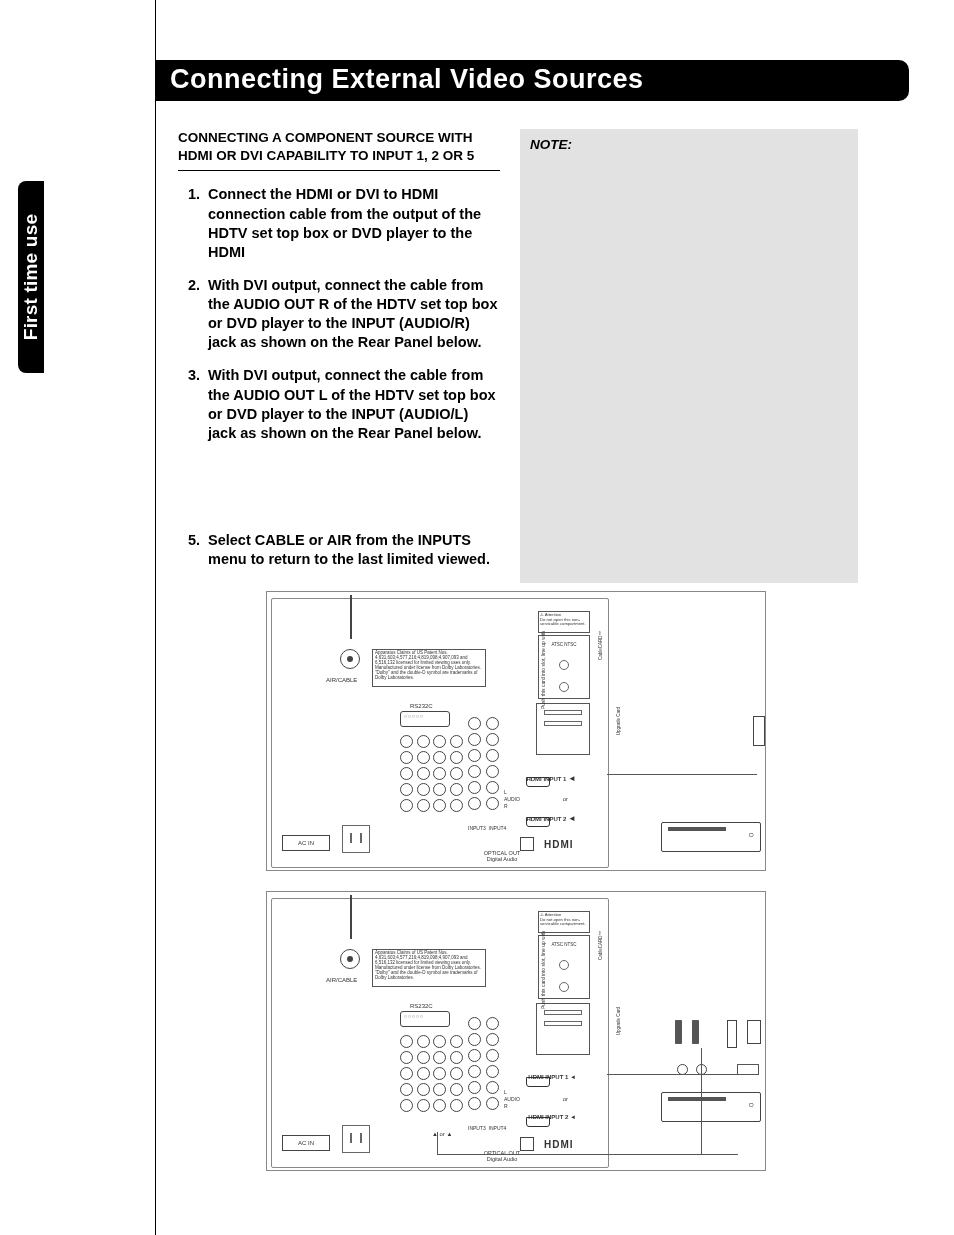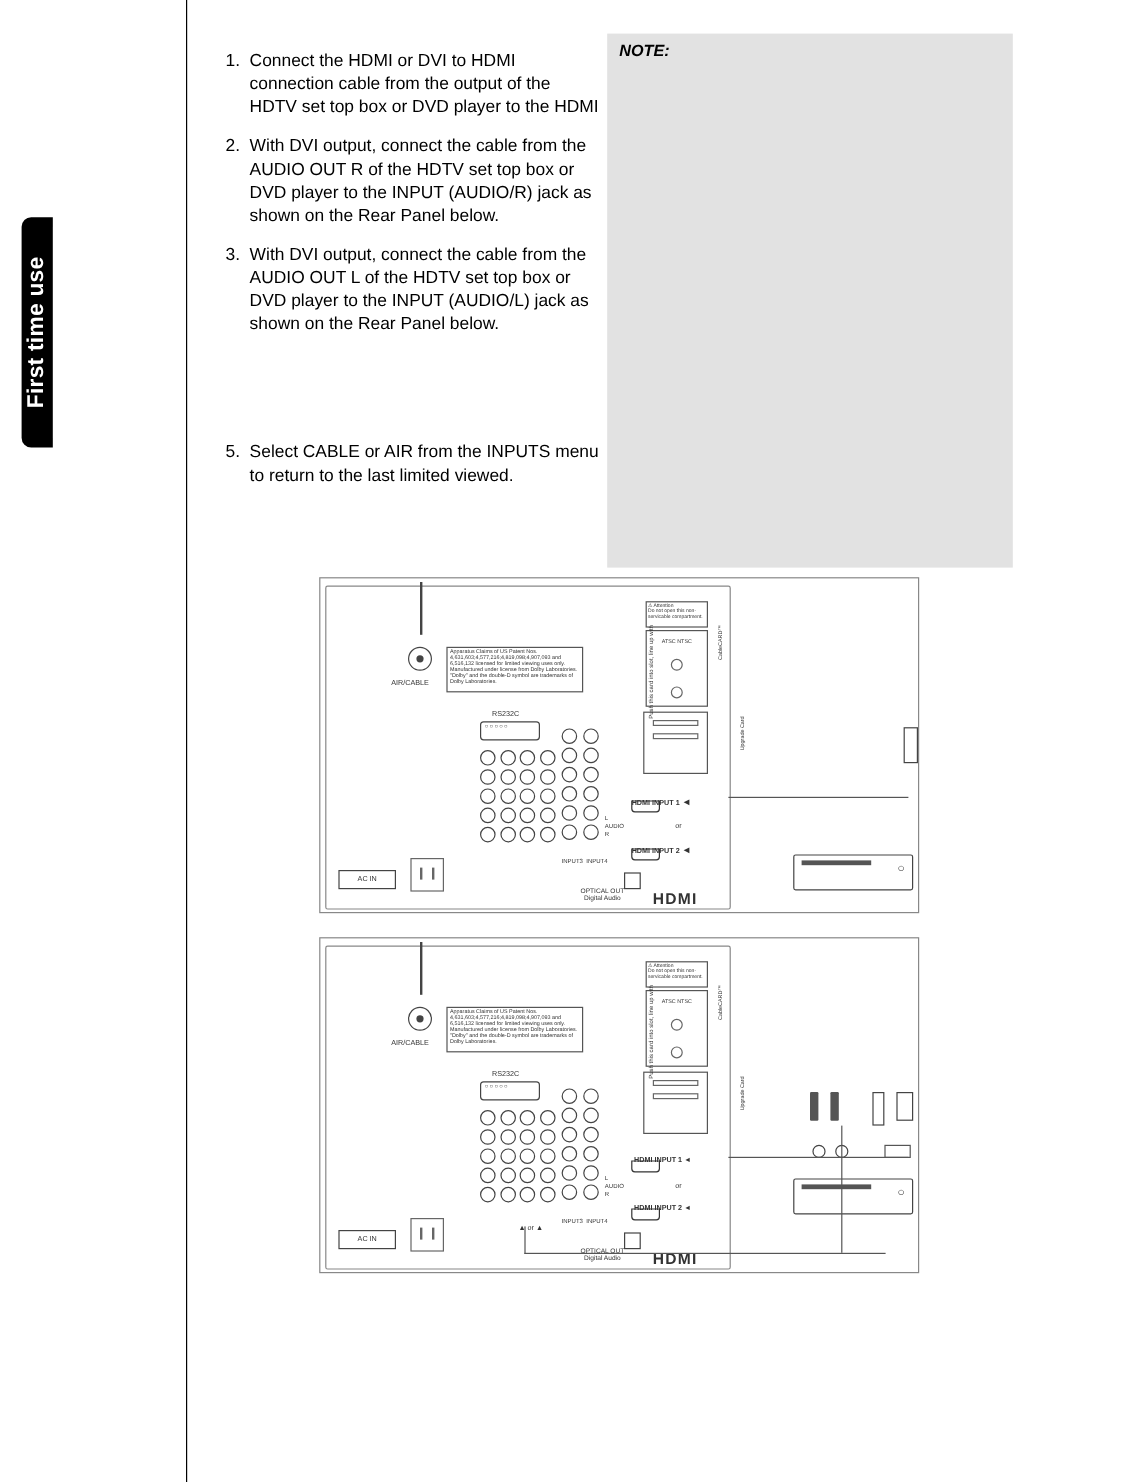--- a/index.html
+++ b/index.html
@@ -54,21 +54,21 @@
   }
   .two-col {
     display: flex;
     padding: 28px 0 0 22px;
   }
   .left-col {
     width: 322px;
     flex: 0 0 322px;
   }
   .right-col {
-    margin-left: 6px;
+    margin-left: 20px;
     background: #e2e2e2;
     width: 338px;
     min-height: 445px;
     padding: 6px 10px;
     box-sizing: border-box;
   }
   .sub-heading {
     font-weight: 800;
     font-size: 13.5px;
     line-height: 1.35;
@@ -84,20 +84,21 @@
   }
   ol.steps {
     margin: 14px 0 0 0;
     padding-left: 26px;
     font-size: 14.5px;
     line-height: 1.32;
   }
   ol.steps li {
     padding-left: 4px;
     margin-bottom: 14px;
+    font-weight: bold;
   }
   .step1-sub {
     display: block;
   }
   .gap-item {
     list-style: none;
     height: 60px;
   }
   .diagram-area {
     margin-top: 8px;
@@ -165,21 +166,21 @@
   
   .hdmi-port{width:22px;height:8px;border:1.2px solid #333;border-radius:0 0 3px 3px;}
   .hdmi-1{position:absolute;right:58px;top:178px;}
   .hdmi-2{position:absolute;right:58px;top:218px;}
   .hdmi-lbl1{position:absolute;right:32px;top:175px;font-size:6px;font-weight:700;text-align:left;}
   .hdmi-lbl2{position:absolute;right:32px;top:215px;font-size:6px;font-weight:700;}
   .hdmi-or{position:absolute;right:40px;top:197px;font-size:6px;}
   .hdmi-arrow{position:absolute;right:56px;font-weight:900;font-size:8px;}
   .optical-sq{position:absolute;left:248px;top:238px;width:12px;height:12px;border:1px solid #444;}
   .opt-lbl{position:absolute;left:196px;top:252px;font-size:5.5px;line-height:1;text-align:center;width:68px;}
-  .hdmi-logo{position:absolute;left:272px;top:252px;font-size:13px;font-weight:900;letter-spacing:1px;text-align:right;}
+  .hdmi-logo{position:absolute;left:272px;top:240px;font-size:10px;font-weight:900;letter-spacing:1px;text-align:right;}
   .audio-lbls{position:absolute;left:232px;top:190px;font-size:5px;line-height:1.4;}
   .settop{position:absolute;right:2px;bottom:18px;width:98px;height:28px;border:1px solid #444;border-radius:2px;}
   .settop::before{content:"";position:absolute;left:6px;top:4px;width:58px;height:4px;background:#555;}
   .settop::after{content:"○";position:absolute;right:6px;top:6px;font-size:10px;}
   .hdmi-plug{width:8px;height:26px;border:1px solid #444;}
   .rca-plug{width:7px;height:24px;background:#555;border-radius:1px;}
   .dvi-plug{width:12px;height:22px;border:1.2px solid #444;}
   .wire-h1{position:absolute;top:182px;right:8px;width:150px;height:1px;border-top:1.3px solid #555;}
   .hdmi-plug-top{position:absolute;top:124px;right:0;width:10px;height:28px;border:1.2px solid #444;}
   
@@ -187,23 +188,27 @@
 </style>
 </head>
 <body>
 
 <div class="side-tab">
   <span>First time use</span>
 </div>
 
 <div class="content-column">
 
+  <div class="main-heading-bar">
+    <span>Connecting External Video Sources</span>
+  </div>
 
   <div class="two-col">
     <div class="left-col">
+      <div class="sub-heading">CONNECTING A COMPONENT SOURCE WITH HDMI OR DVI CAPABILITY TO INPUT 1, 2 OR 5</div>
 
       <ol class="steps">
         <li>
           <span>Connect the HDMI or DVI to HDMI connection cable from the output of the HDTV set top box or DVD player to the HDMI</span>
         </li>
         <li>With DVI output, connect the cable from the AUDIO OUT R of the HDTV set top box or DVD player to the INPUT (AUDIO/R) jack as shown on the Rear Panel below.</li>
         <li>With DVI output, connect the cable from the AUDIO OUT L of the HDTV set top box or DVD player to the INPUT (AUDIO/L)  jack as shown on the Rear Panel below.</li>
         <li class="gap-item"></li>
         <li>Select CABLE or AIR from the INPUTS menu to return to the last limited viewed.</li>
       </ol>

